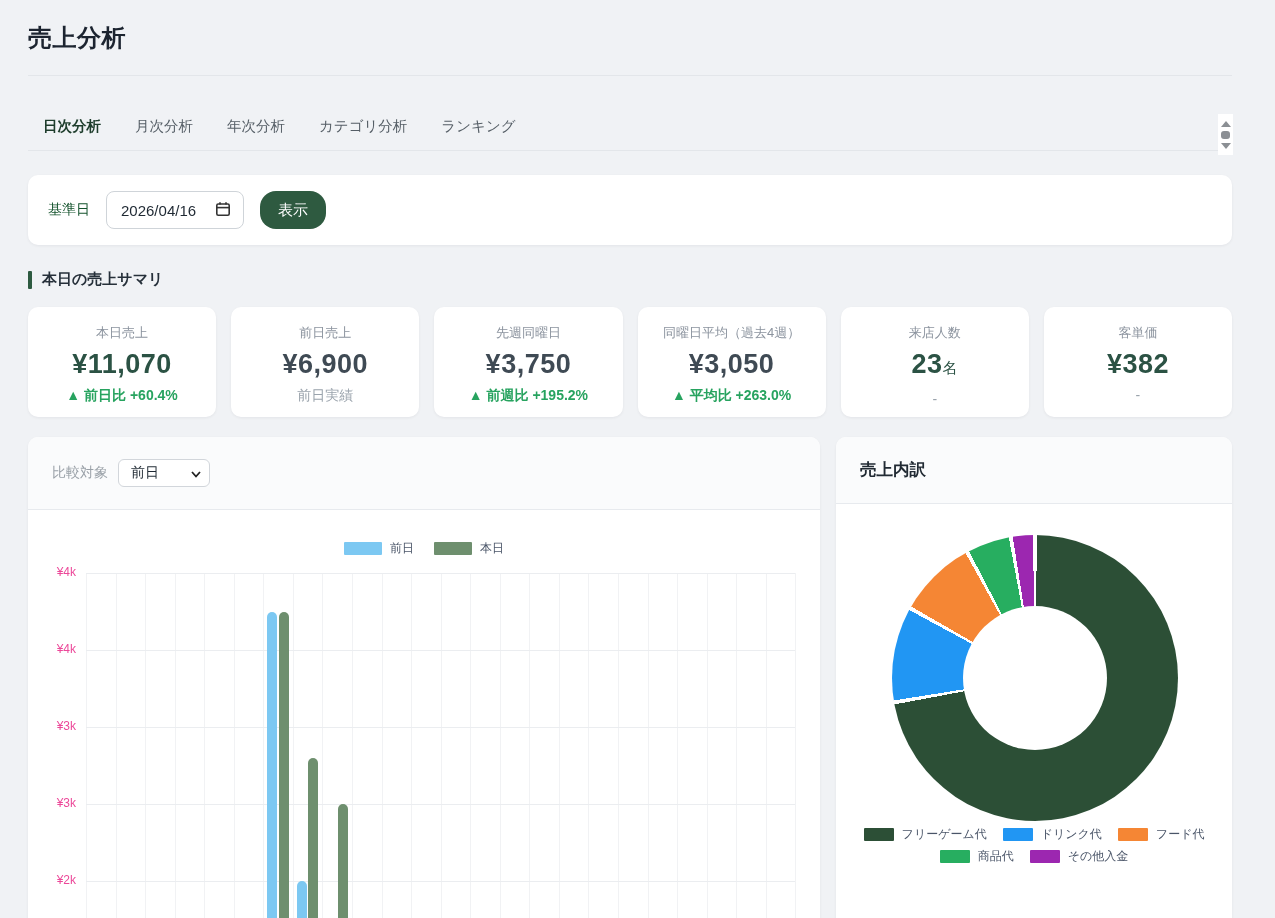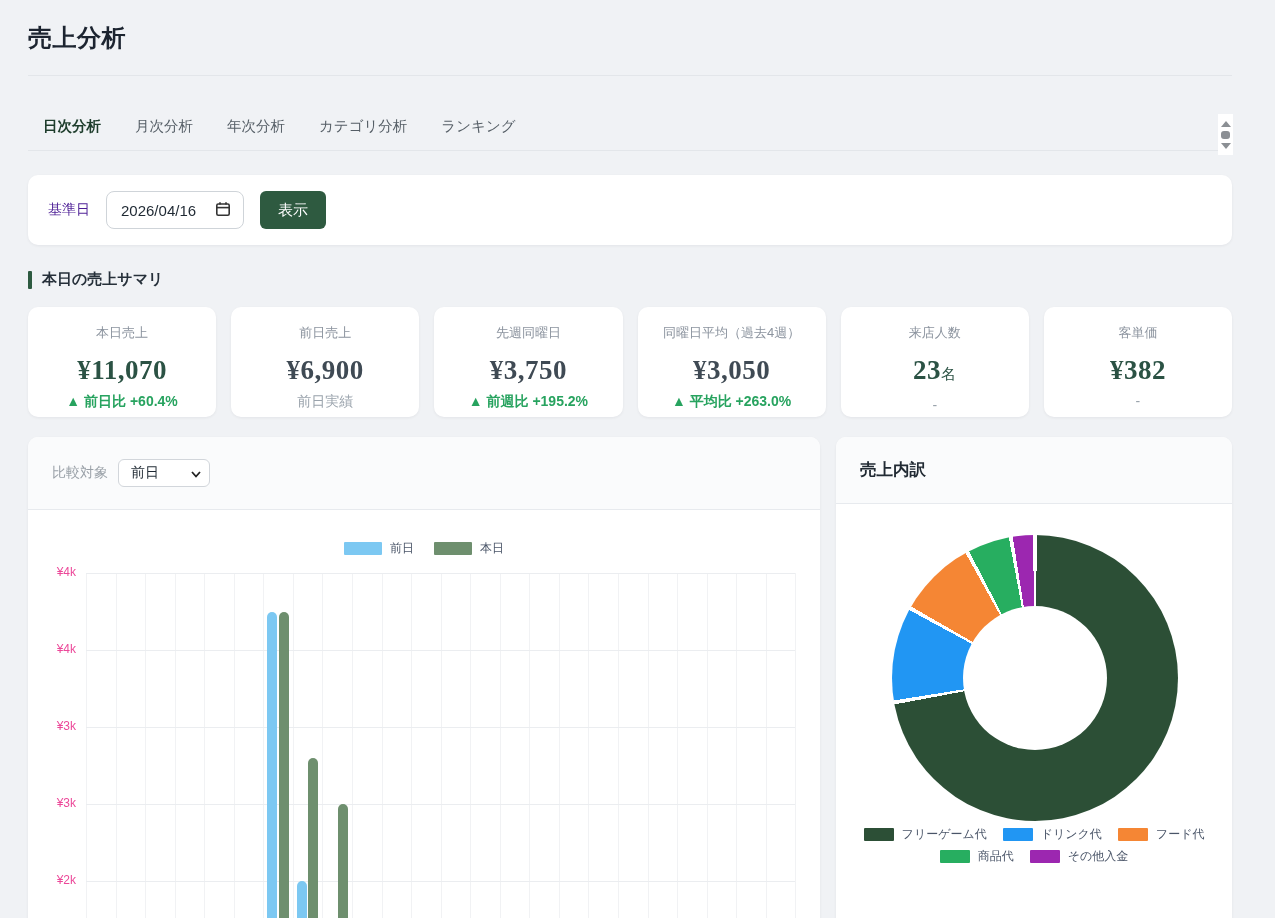--- a/index.html
+++ b/index.html
@@ -26,39 +26,39 @@
   .tri-up { width:0; height:0; border-left:5px solid transparent; border-right:5px solid transparent;
             border-bottom:6px solid #8b8f94; }
   .tri-down { width:0; height:0; border-left:5px solid transparent; border-right:5px solid transparent;
               border-top:6px solid #8b8f94; }
   .thumb { width:9px; height:8px; background:#8b8f94; border-radius:3px; }
 
   
   .filter-card { margin-top:24px; background:#fff; border-radius:10px;
                  box-shadow:0 1px 3px rgba(16,24,40,.06); padding:16px 20px;
                  display:flex; align-items:center; gap:16px; }
-  .filter-label { font-size:14px; color:#4c1d95; }
+  .filter-label { font-size:14px; color:#14532d; }
   .date-input { width:138px; height:38px; border:1px solid #cfd4d9; border-radius:8px;
                 background:#fff; display:flex; align-items:center; justify-content:space-between;
                 padding:0 12px 0 14px; font-size:15px; color:#1f2933; cursor:text; }
   .btn-primary { height:38px; min-width:60px; background:#2e5a40; color:#fff; border:none;
-                 border-radius:6px; font-size:15px; padding:0 18px; cursor:pointer;
+                 border-radius:16px; font-size:15px; padding:0 18px; cursor:pointer;
                  font-family:Liberation Mono, monospace; }
 
   
   .section-head { margin-top:25px; display:flex; align-items:center; gap:10px; }
   .section-bar { width:4px; height:18px; background:#2e5a40; border-radius:1px; }
   .section-title { font-size:15px; font-weight:bold; color:#26303a; }
 
   
   .cards { margin-top:18px; display:grid; grid-template-columns:repeat(6,1fr); gap:15px;border-radius:11px; }
   .card { background:#fff; border-radius:10px; box-shadow:0 1px 3px rgba(16,24,40,.06);
           padding:17px 8px 16px; text-align:center; height:110px; }
   .card-label { font-size:13px; color:#8b939e; }
-  .card-value { margin-top:11px; font-size:27px; font-weight:bold; line-height:34px; letter-spacing:.5px;font-family:Liberation Serif, serif; }
+  .card-value { margin-top:5px; font-size:27px; font-weight:bold; line-height:34px; letter-spacing:.5px; }
   .card-value[data-style="green"] { color:#2b5244; }
   .card-value[data-style="dark"]  { color:#3f4a54; }
   .value-suffix { font-size:15px; font-weight:normal; color:#2b5244; }
   .card-sub { margin-top:6px; font-size:14px; }
   .card-sub[data-style="positive"] { color:#27a35f; font-weight:bold; }
   .card-sub[data-style="muted"]    { color:#9aa3ac; }
 
   
   .panels { margin-top:20px; display:flex; gap:16px; align-items:stretch; }
   .panel { background:#fff; border-radius:10px; box-shadow:0 1px 3px rgba(16,24,40,.06); overflow:hidden; }

